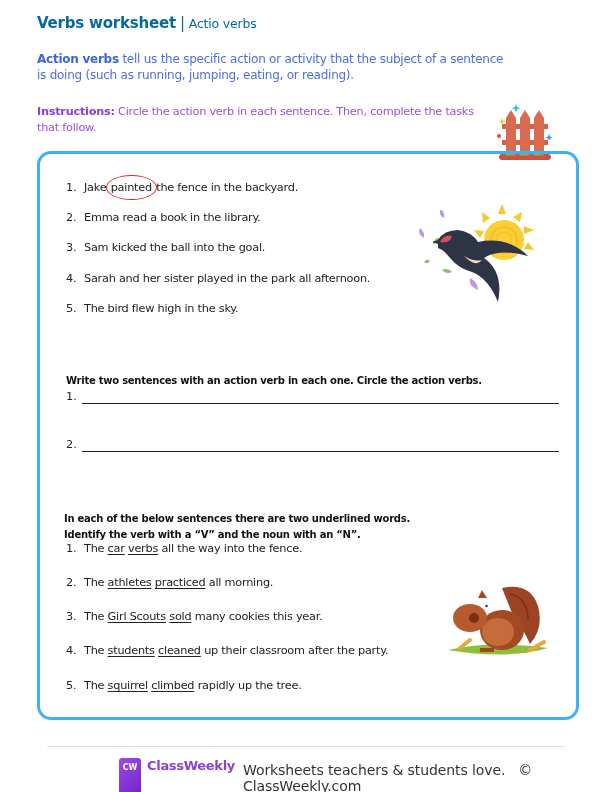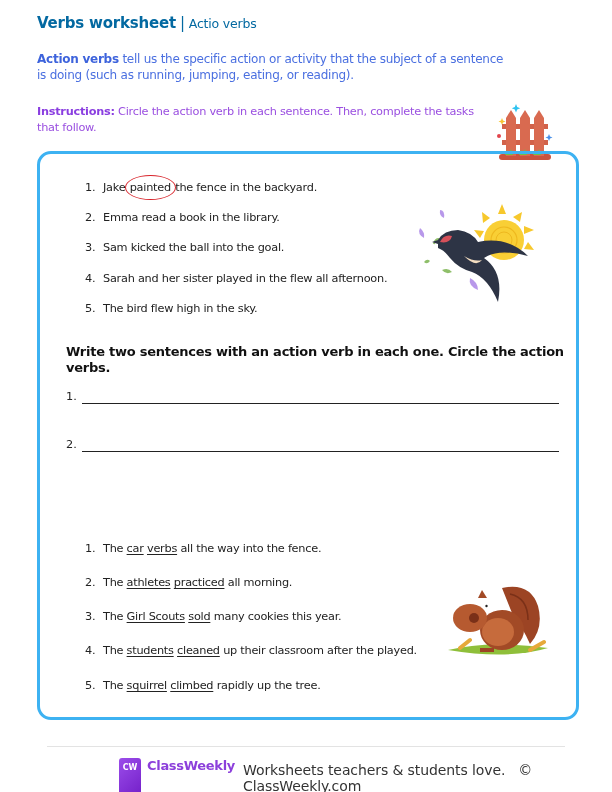--- a/index.html
+++ b/index.html
@@ -7,25 +7,25 @@
          font-family:"DejaVu Sans", "Liberation Sans", sans-serif; color:#222; }
   .abs { position:absolute; }
   .title { left:37px; top:14px; font-size:15px; font-weight:bold; color:#0369a1; letter-spacing:-0.2px; }
   .title .sep { font-weight:normal; margin:0 4px; }
   .title .sub { font-weight:normal; font-size:12.5px; }
   .intro { left:37px; top:51px; width:470px; font-size:12px; line-height:16px; color:#4a6fe0; letter-spacing:-0.25px; }
   .intro b { color:#3d63dc; }
   .instr { left:37px; top:104px; width:450px; font-size:11.3px; line-height:16px; color:#9a4fe0; letter-spacing:-0.25px; }
   .instr b { color:#8a3ee0; }
   .box { left:37px; top:151px; width:536px; height:563px; border:3px solid #3db2f2; border-radius:14px; }
-  .ql { font-size:11.3px; color:#222; letter-spacing:-0.25px; white-space:nowrap;margin-left:19px; }
+  .ql { font-size:11.3px; color:#222; letter-spacing:-0.25px; white-space:nowrap; }
   .ql .num { display:inline-block; width:18px; }
   .circ { position:relative; display:inline-block; padding:0 1px; }
   .circ:after { content:""; position:absolute; left:-4px; top:-6px; right:-4px; bottom:-6px; border:1.2px solid #d8232a; border-radius:50%; }
-  .head { font-size:13px; font-weight:bold; color:#111; letter-spacing:-0.25px; line-height:16px; }
+  .head { font-size:10px; font-weight:bold; color:#111; letter-spacing:-0.25px; line-height:16px;margin-top:29px; }
   .wline { font-size:11.3px; color:#222; }
   .wline .rule { position:absolute; left:16px; right:0; bottom:2px; border-bottom:1px solid #222; }
   u { text-underline-offset:2px; }
   .footer-rule { left:47px; top:746px; width:518px; border-top:1px solid #e3e3e3; }
   .logo { left:119px; top:758px; width:22px; height:37px; border-radius:3px; background:linear-gradient(135deg,#9b4dea,#7420c9); color:#fff; font-size:8px; font-weight:bold; text-align:center; line-height:20px; }
   .brand { left:147px; top:758px; font-size:13px; font-weight:bold; color:#8c3fdb; letter-spacing:-0.3px; }
   .tagline { left:243px; top:762px; font-size:14px; color:#333; letter-spacing:-0.1px; }
 </style>
 </head>
 <body>
@@ -62,21 +62,21 @@
   <div class="abs ql" style="left:66px;top:181px">
     <span class="num">1.</span><span>Jake </span><span class="circ">painted</span><span> the fence in the backyard.</span>
   </div>
   <div class="abs ql" style="left:66px;top:211px">
     <span class="num">2.</span><span>Emma read a book in the library.</span>
   </div>
   <div class="abs ql" style="left:66px;top:241px">
     <span class="num">3.</span><span>Sam kicked the ball into the goal.</span>
   </div>
   <div class="abs ql" style="left:66px;top:272px">
-    <span class="num">4.</span><span>Sarah and her sister played in the flew all afternoon.</span>
+    <span class="num">4.</span><span>Sarah and her sister played in the park all afternoon.</span>
   </div>
   <div class="abs ql" style="left:66px;top:302px">
     <span class="num">5.</span><span>The bird flew high in the sky.</span>
   </div>
 </div>
 
 <svg class="abs" style="left:412px;top:200px" width="140" height="105" viewBox="0 0 140 105">
   <g fill="#f7c82c">
     <path d="M90 4 l4 10 -8 0z"></path>
       <path d="M110 12 l-2 10 -7 -5z"></path>
@@ -104,34 +104,36 @@
 <div class="abs wline" style="left:66px;top:390px;width:493px;height:16px">
   <span>1.</span>
   <div class="rule"></div>
 </div>
 <div class="abs wline" style="left:66px;top:438px;width:493px;height:16px">
   <span>2.</span>
   <div class="rule"></div>
 </div>
 
 <div class="abs head" style="left:64px;top:482px">
+  <div>In each of the below sentences there are two underlined words.</div>
+  <div>Identify the verb with a “V” and the noun with an “N”.</div>
 </div>
 
 <div>
   <div class="abs ql" style="left:66px;top:542px">
     <span class="num">1.</span><span>The </span><u>car</u><span> </span><u>verbs</u><span> all the way into the fence.</span>
   </div>
   <div class="abs ql" style="left:66px;top:576px">
     <span class="num">2.</span><span>The </span><u>athletes</u><span> </span><u>practiced</u><span> all morning.</span>
   </div>
   <div class="abs ql" style="left:66px;top:610px">
     <span class="num">3.</span><span>The </span><u>Girl Scouts</u><span> </span><u>sold</u><span> many cookies this year.</span>
   </div>
   <div class="abs ql" style="left:66px;top:644px">
-    <span class="num">4.</span><span>The </span><u>students</u><span> </span><u>cleaned</u><span> up their classroom after the played.</span>
+    <span class="num">4.</span><span>The </span><u>students</u><span> </span><u>cleaned</u><span> up their classroom after the party.</span>
   </div>
   <div class="abs ql" style="left:66px;top:679px">
     <span class="num">5.</span><span>The </span><u>squirrel</u><span> </span><u>climbed</u><span> rapidly up the tree.</span>
   </div>
 </div>
 
 <svg class="abs" style="left:440px;top:578px" width="120" height="90" viewBox="0 0 120 90">
   <path d="M8 72 q40 -10 100 -2 q-40 12 -100 2z" fill="#8fbf3a"></path>
   <path d="M20 70 l10 -8 M90 72 l14 -8" stroke="#e6a93a" stroke-width="4" stroke-linecap="round"></path>
   <path d="M62 10 q28 -6 36 18 q6 22 -8 38 q-8 -18 -16 -26z" fill="#9c4424"></path>

